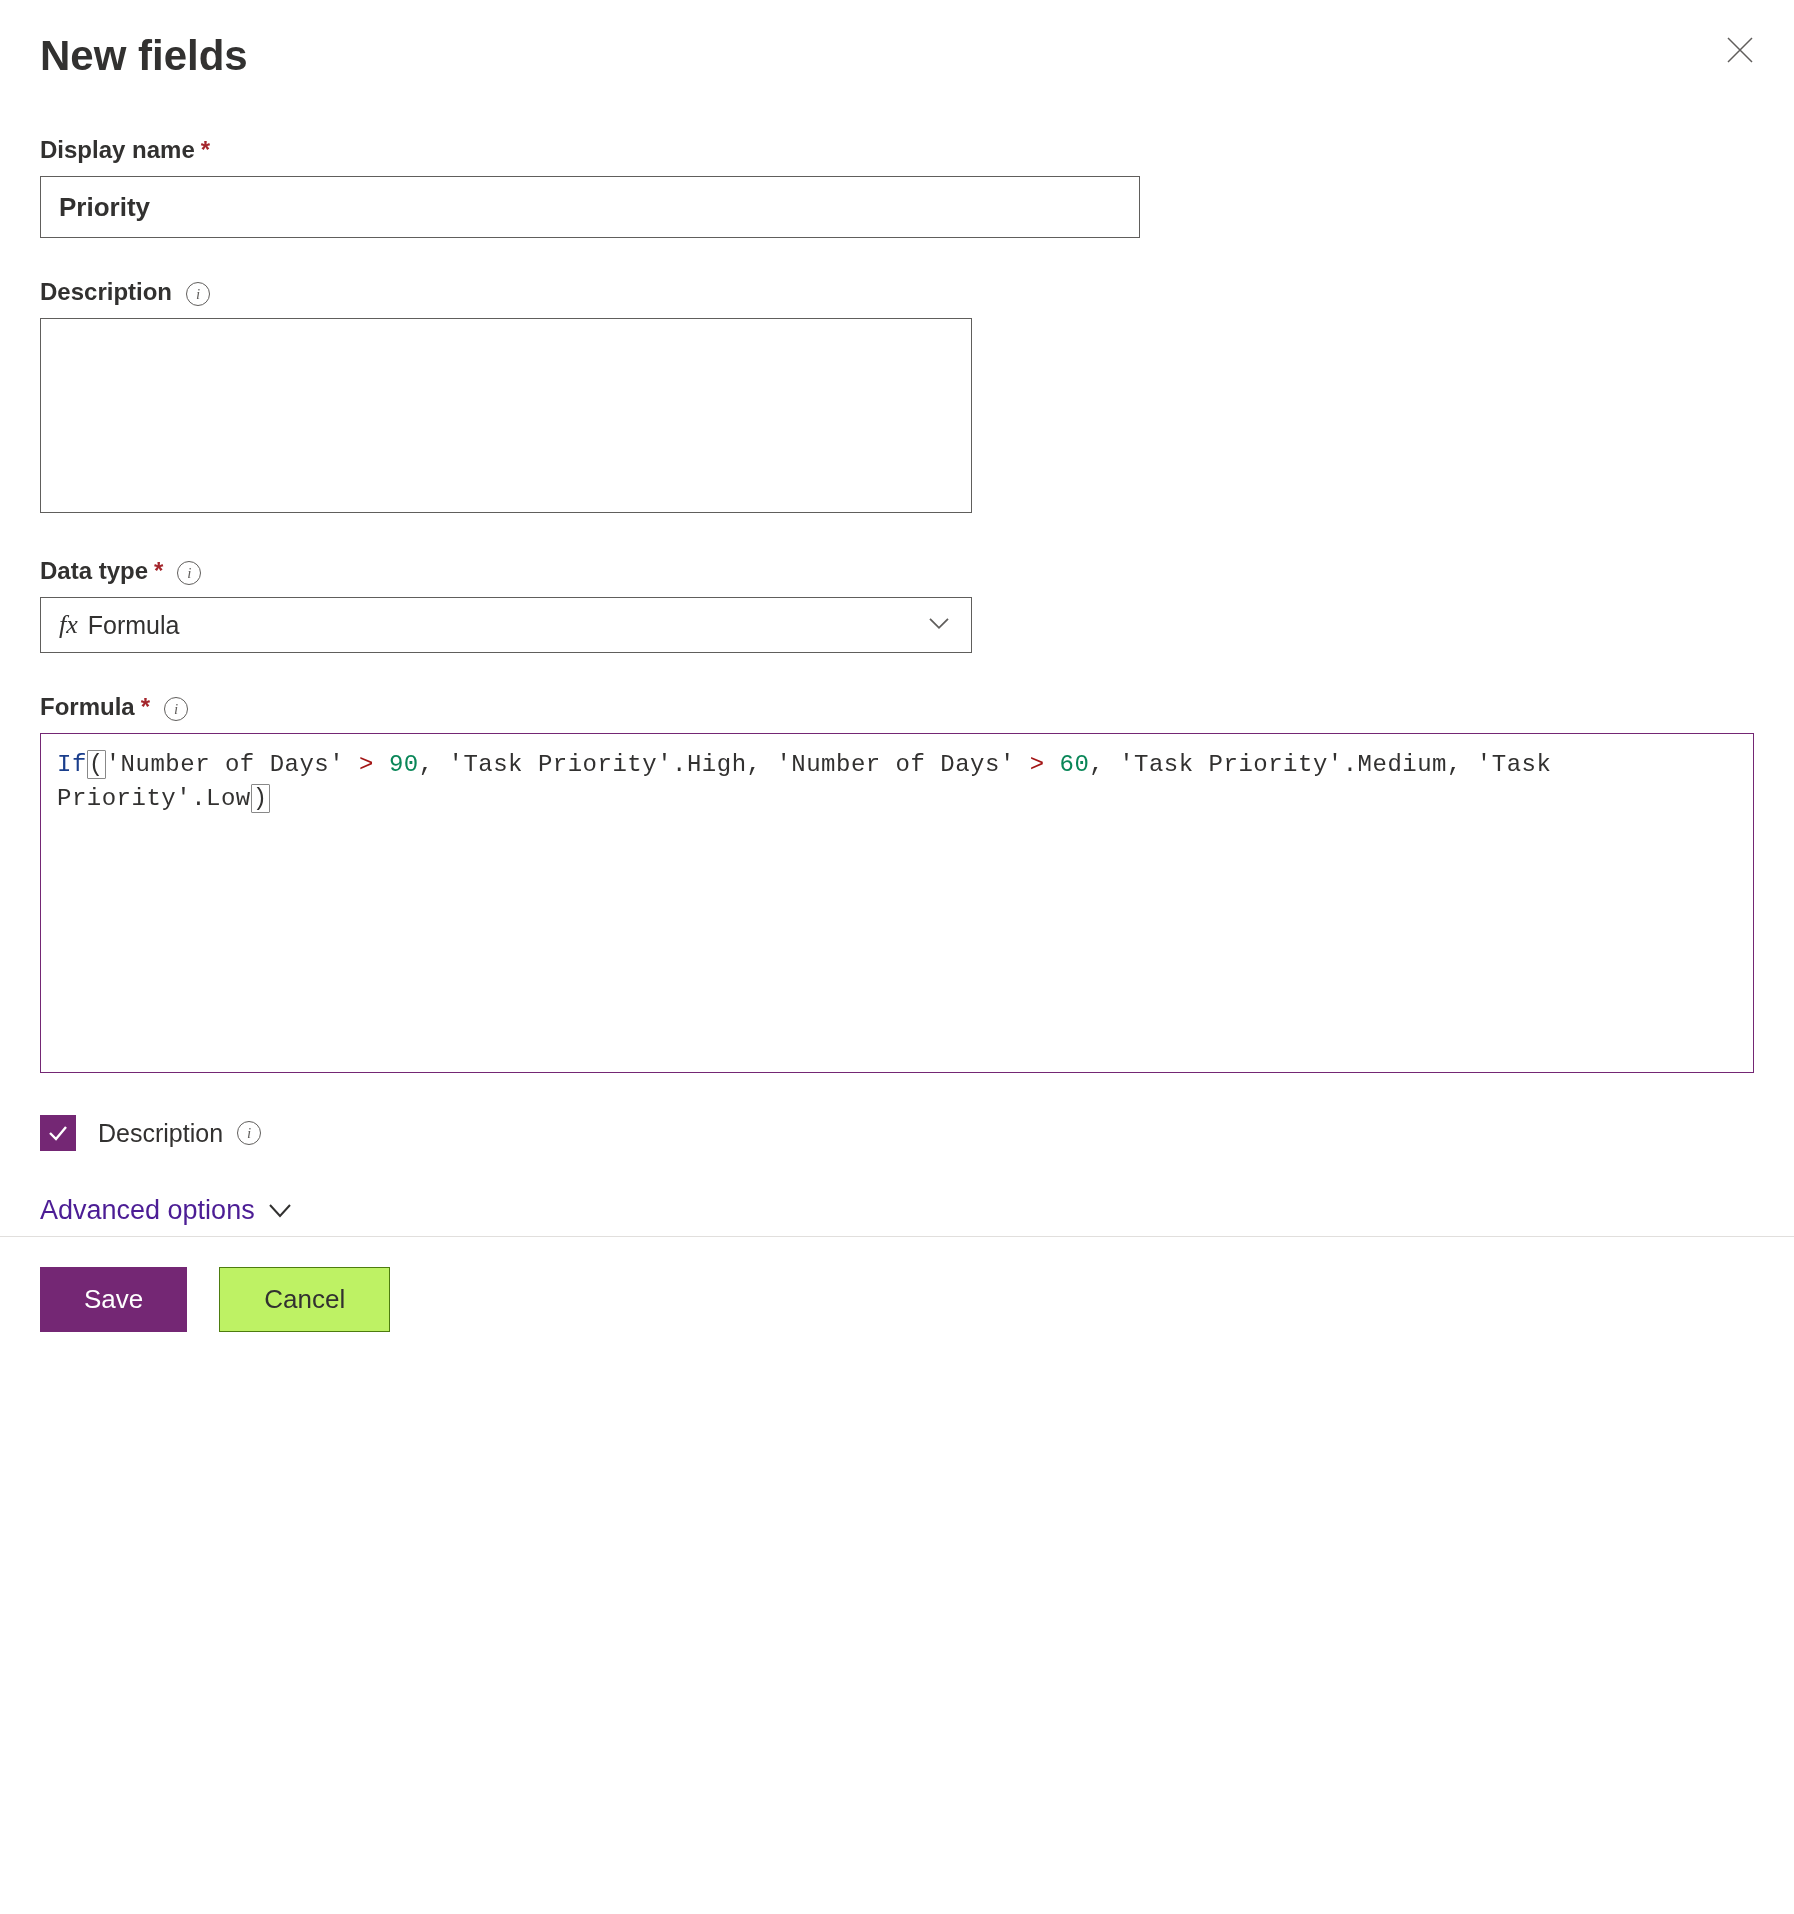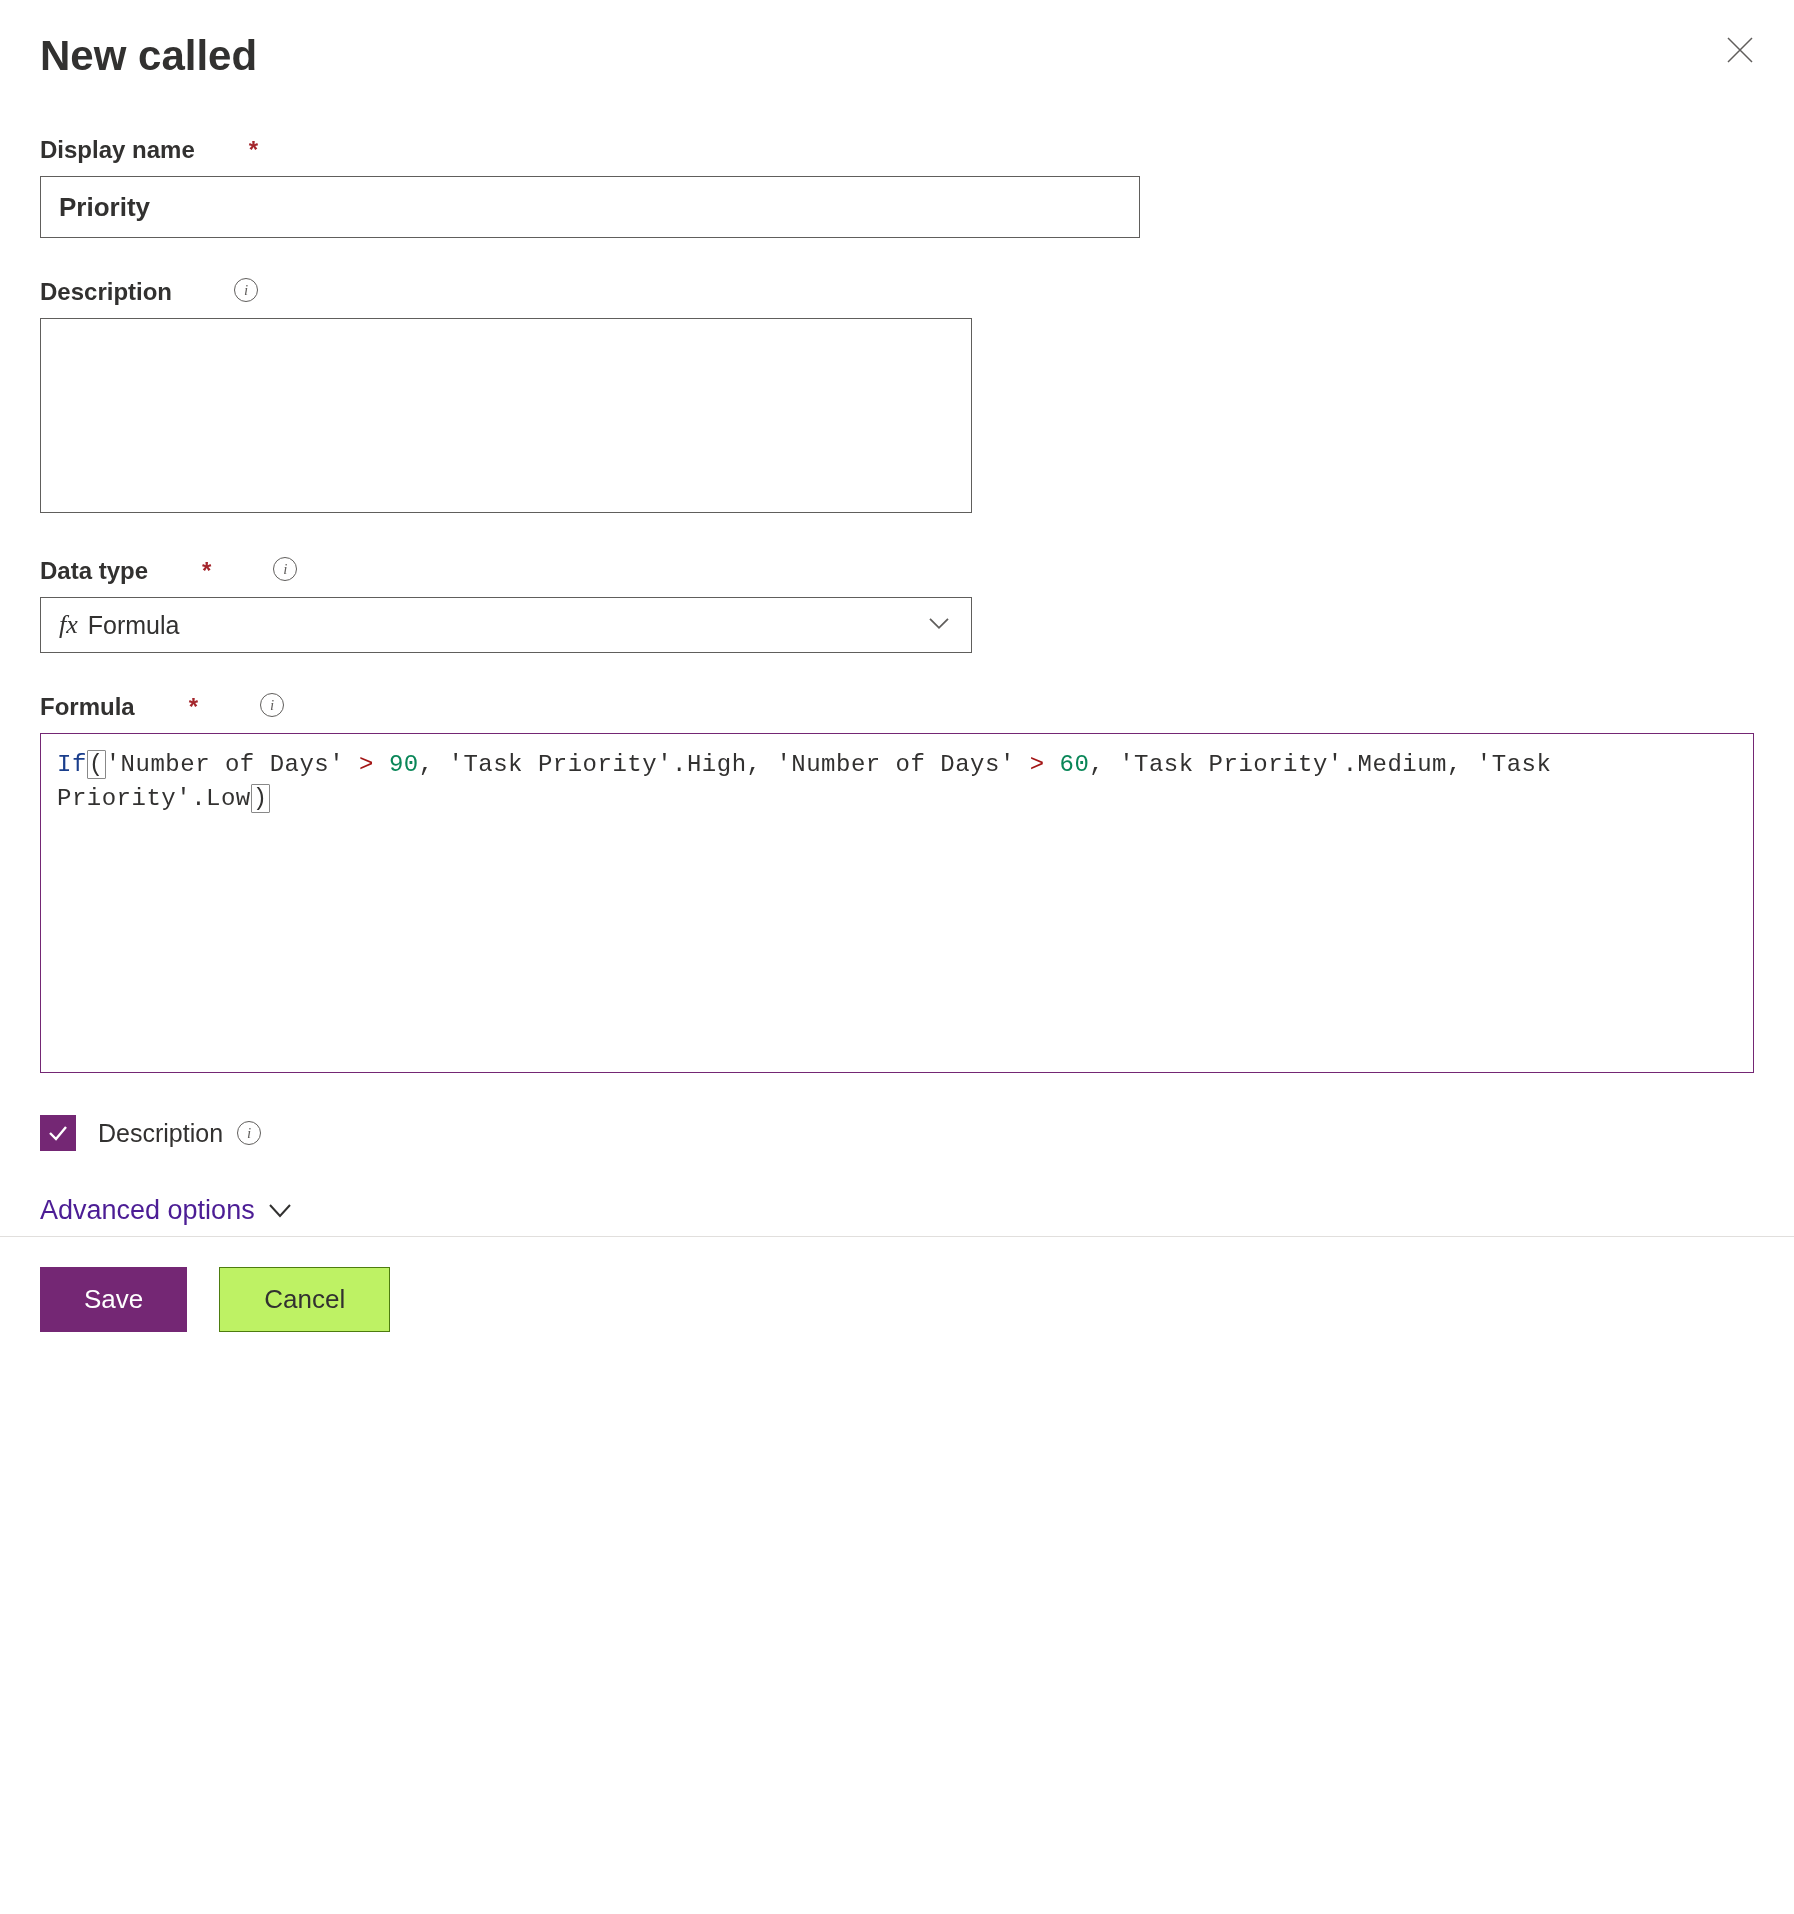--- a/index.html
+++ b/index.html
@@ -42,26 +42,25 @@
       color: #605e5c;
       cursor: pointer;
       padding: 4px 0 0 16px;
       line-height: 1;
     }
     .form-group {
       margin-bottom: 40px;
     }
     .form-label {
       display: flex;
-      align-items: flex-start;
+      align-items: flex-end;
       font-size: 24px;
       font-weight: 600;
       color: #323130;
       margin-bottom: 12px;
-      gap: 48px;
     }
     .required {
       color: #a4262c;
       margin-left: 6px;
       font-weight: 600;
     }
     .info-icon {
       width: 24px;
       height: 24px;
       border: 1.5px solid #605e5c;
@@ -211,21 +210,21 @@
       color: #323130;
       border: 1px solid #4d7c0f;
     }
   </style>
 </head>
 <body>
 
 <div class="panel">
   <div class="panel-header">
     <div class="header-left">
-      <h1 class="panel-title">New called</h1>
+      <h1 class="panel-title">New fields</h1>
     </div>
     <div class="close-btn">
       <svg width="28" height="28" viewBox="0 0 28 28">
           <path d="M2 2 L26 26 M26 2 L2 26" stroke="#605e5c" stroke-width="1.5" fill="none"></path>
         </svg>
     </div>
   </div>
 
   <div class="form-group">
     <div class="form-label">

